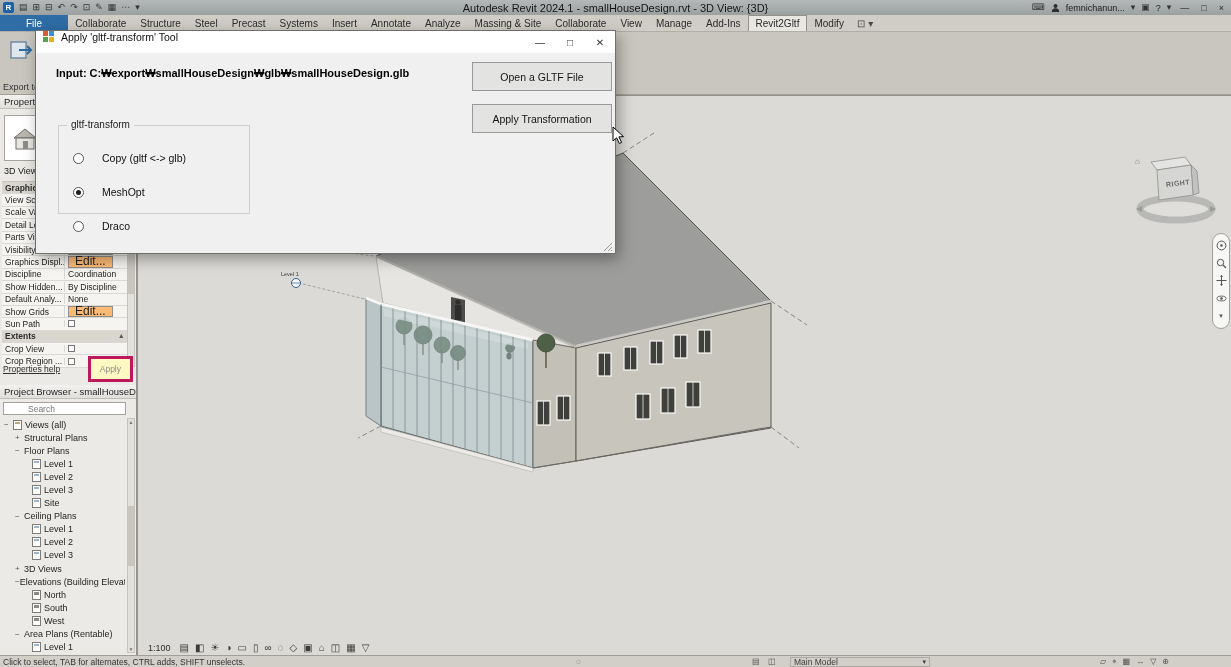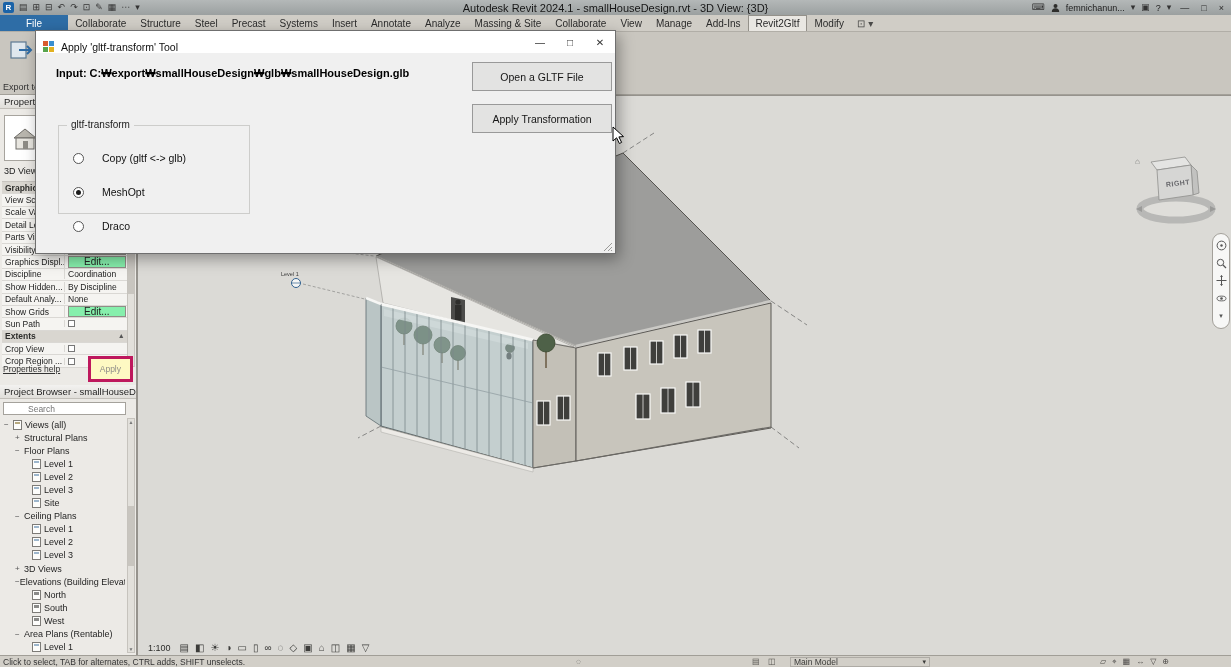--- a/index.html
+++ b/index.html
@@ -60,21 +60,21 @@
   display:flex;align-items:center;padding-left:5px}
 #view-type-label{position:absolute;left:4px;top:71px;font-size:9px;color:#222}
 
 #prop-grid{position:absolute;left:2px;top:86px;width:125px;border-top:1px solid #c7c4bf;font-size:8.5px}
 .prow{display:flex;height:12.4px;border-bottom:1px solid #dad8d4;background:#f5f4f1;align-items:center;overflow:hidden}
 .prow .pl{width:62px;padding-left:3px;white-space:nowrap;overflow:hidden}
 .prow .pv{flex:1;border-left:1px solid #dad8d4;padding-left:3px;white-space:nowrap;overflow:hidden;display:flex;align-items:center}
 .prow.sec{background:#d9d6d0;color:#2d2d2b;font-weight:bold}
 .prow.sec .pl{width:auto;flex:1}
 .sec-caret{padding-right:4px;font-size:7px;color:#555}
-.editbtn{display:inline-block;border:1px solid #908d87;background:#86efac;padding:0 15px;font-size:10px;line-height:9.5px;color:#222}
+.editbtn{display:inline-block;border:1px solid #908d87;background:#fdba74;padding:0 6px;font-size:12px;line-height:9.5px;color:#222}
 .cb{width:7px;height:7px;border:1px solid #777;background:#fff}
 #prop-scroll{position:absolute;right:1px;top:86px;height:186px;width:8px;background:#e2e0db;border:1px solid #c6c3bd;font-size:5px;
   display:flex;flex-direction:column;align-items:center;justify-content:space-between;color:#777}
 #prop-thumb{width:6px;height:40px;background:#c8c5bf}
 #props-footer{position:absolute;left:3px;right:3px;bottom:3px;display:flex;justify-content:space-between;align-items:center}
 #props-help{font-size:8.5px;text-decoration:underline;color:#333}
 #apply-btn{border:3px solid #be185d;background:#fef9c3;color:#8f8d89;font-size:8.5px;padding:5px 9px}
 
 #search-box{position:absolute;left:3px;top:17px;width:123px;height:13px;background:#fff;border:1px solid #a5a29c;
   display:flex;align-items:center;gap:3px;padding-left:21px}
@@ -97,21 +97,21 @@
   font-size:8.5px;color:#333}
 #sb-hint{position:absolute;left:3px;top:1px;white-space:nowrap}
 .sbi{position:absolute;top:1px;font-size:8px;color:#55534f}
 #sb-mainmodel{position:absolute;left:790px;top:1px;width:140px;height:10px;border:1px solid #aeaba5;
   display:flex;align-items:center;justify-content:space-between;padding:0 3px;color:#3a3a38}
 #sb-right{position:absolute;right:62px;top:1px;display:flex;gap:6px;font-size:8px;color:#4a4846}
 
 
 #dialog{position:absolute;left:35px;top:30px;width:581px;height:224px;background:#f0f0f0;border:1px solid #6f6f6f;
   box-shadow:3px 5px 14px rgba(0,0,0,.35);z-index:50}
-#dlg-title{height:22px;background:#fff;display:flex;align-items:flex-end;gap:6px;padding-left:7px;font-size:10.5px;color:#111}
+#dlg-title{height:22px;background:#fff;display:flex;align-items:flex-start;gap:6px;padding-left:7px;font-size:10.5px;color:#111}
 #dlg-controls{margin-left:auto;display:flex;height:100%}
 #dlg-controls .wbtn{width:30px;display:flex;align-items:center;justify-content:center;font-size:10px;color:#333}
 #dlg-body{position:relative;height:201px}
 #dlg-input{position:absolute;left:20px;top:14px;font-weight:bold;font-size:11px;color:#000;white-space:nowrap}
 .dlg-btn{position:absolute;left:436px;width:140px;height:29px;background:#e3e3e2;border:1px solid #999;
   display:flex;align-items:center;justify-content:center;font-size:10.5px;color:#151515}
 #btn-open{top:9px}#btn-apply{top:51px}
 #groupbox{position:absolute;left:22px;top:72px;width:192px;height:89px;border:1px solid #cdcdcb}
 #grouplabel{position:absolute;top:-7px;left:8px;background:#f0f0f0;padding:0 4px;font-size:10px;color:#222}
 .radio-row{position:absolute;left:14px;display:flex;align-items:center;gap:18px;font-size:10.5px;color:#111;white-space:nowrap}

